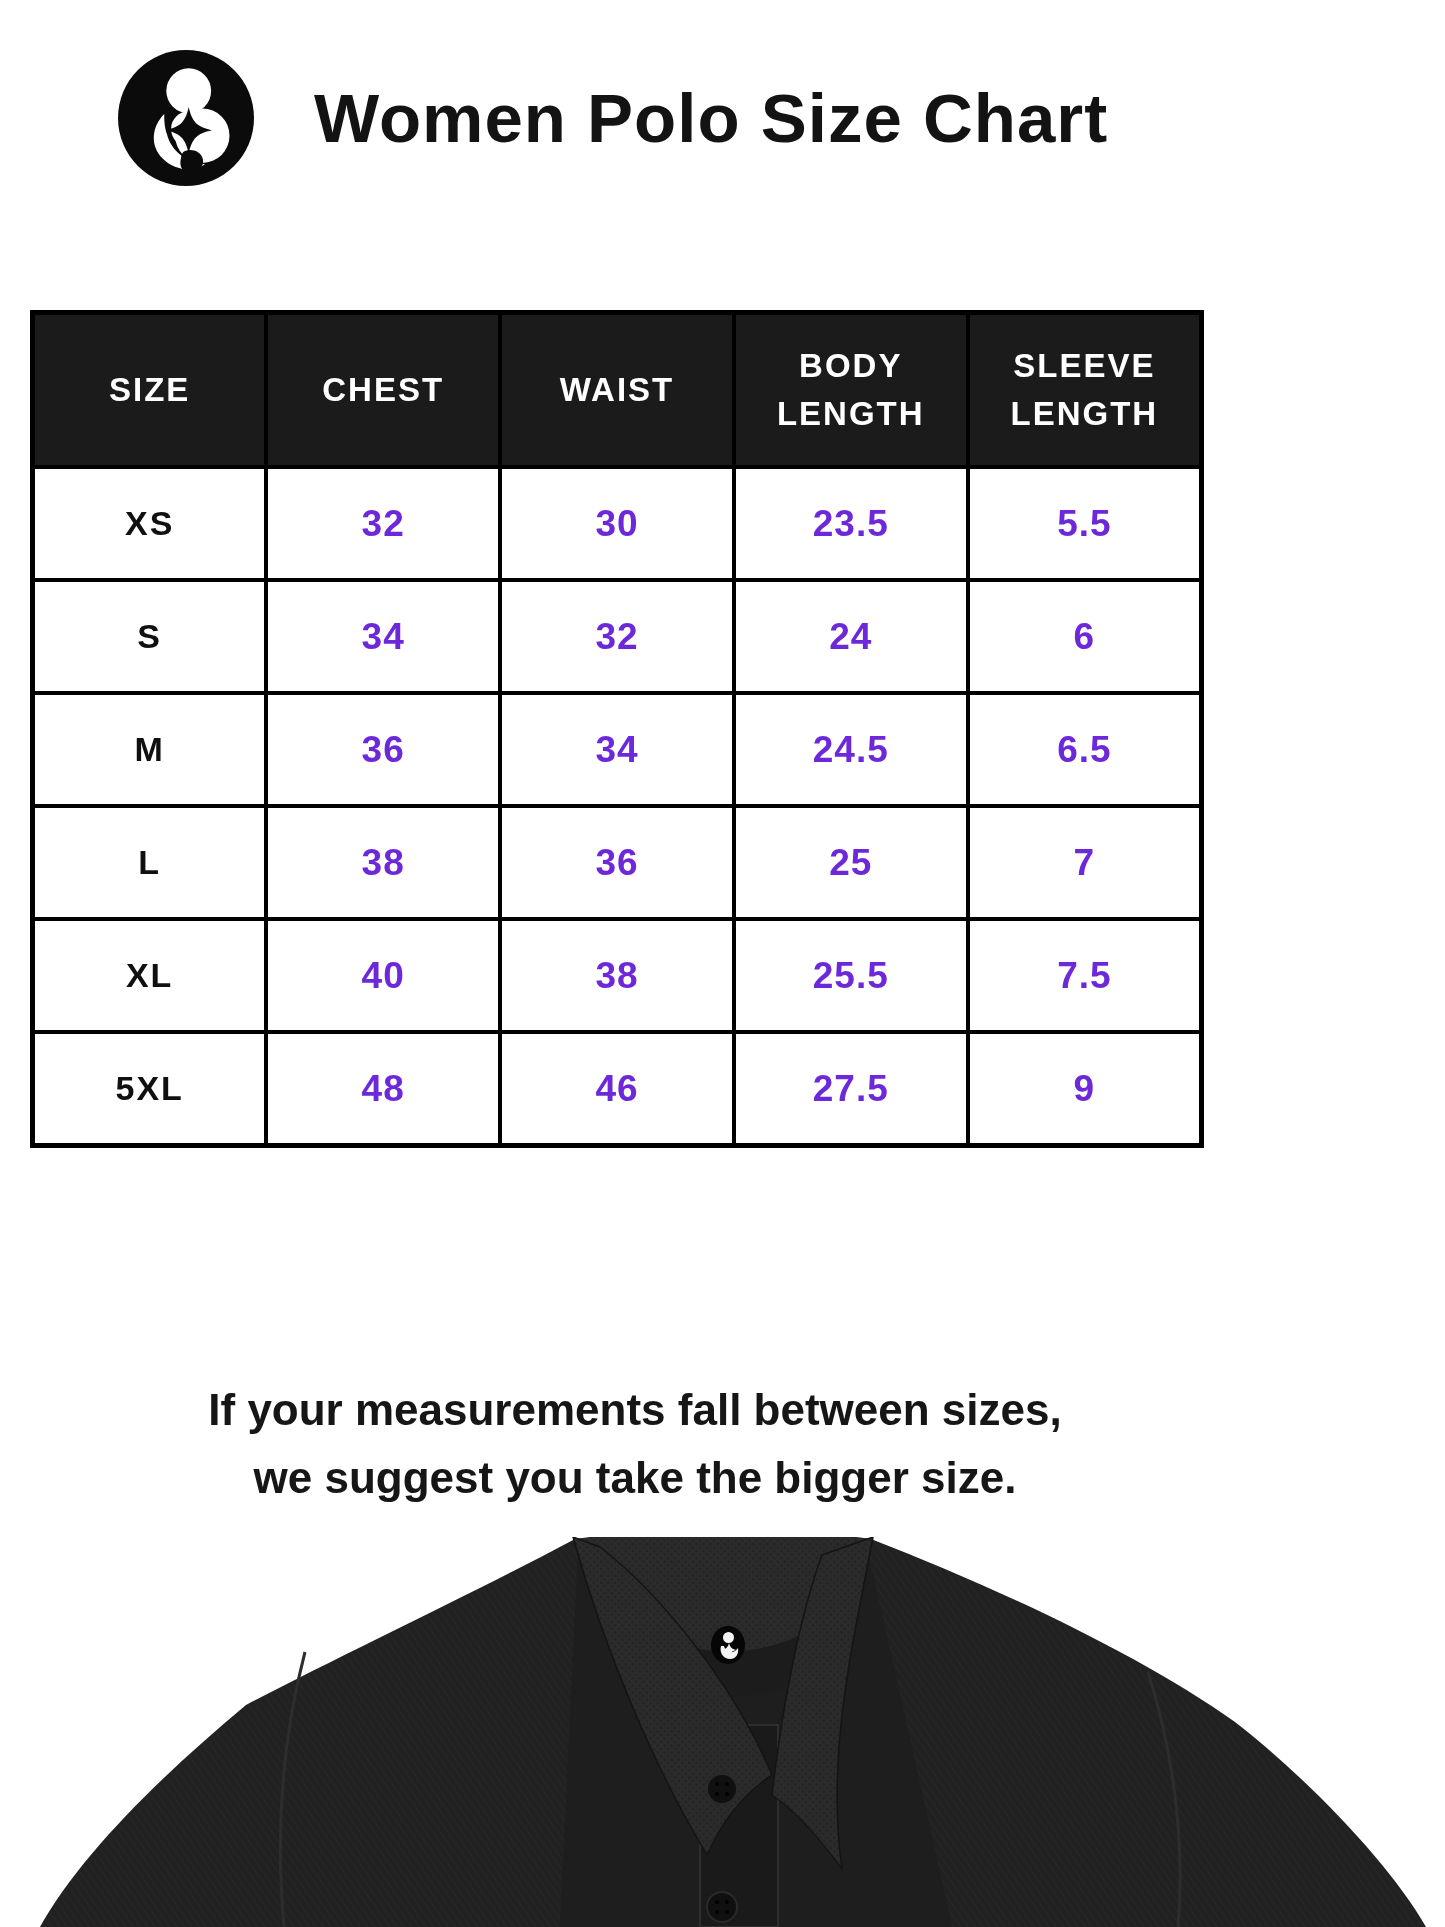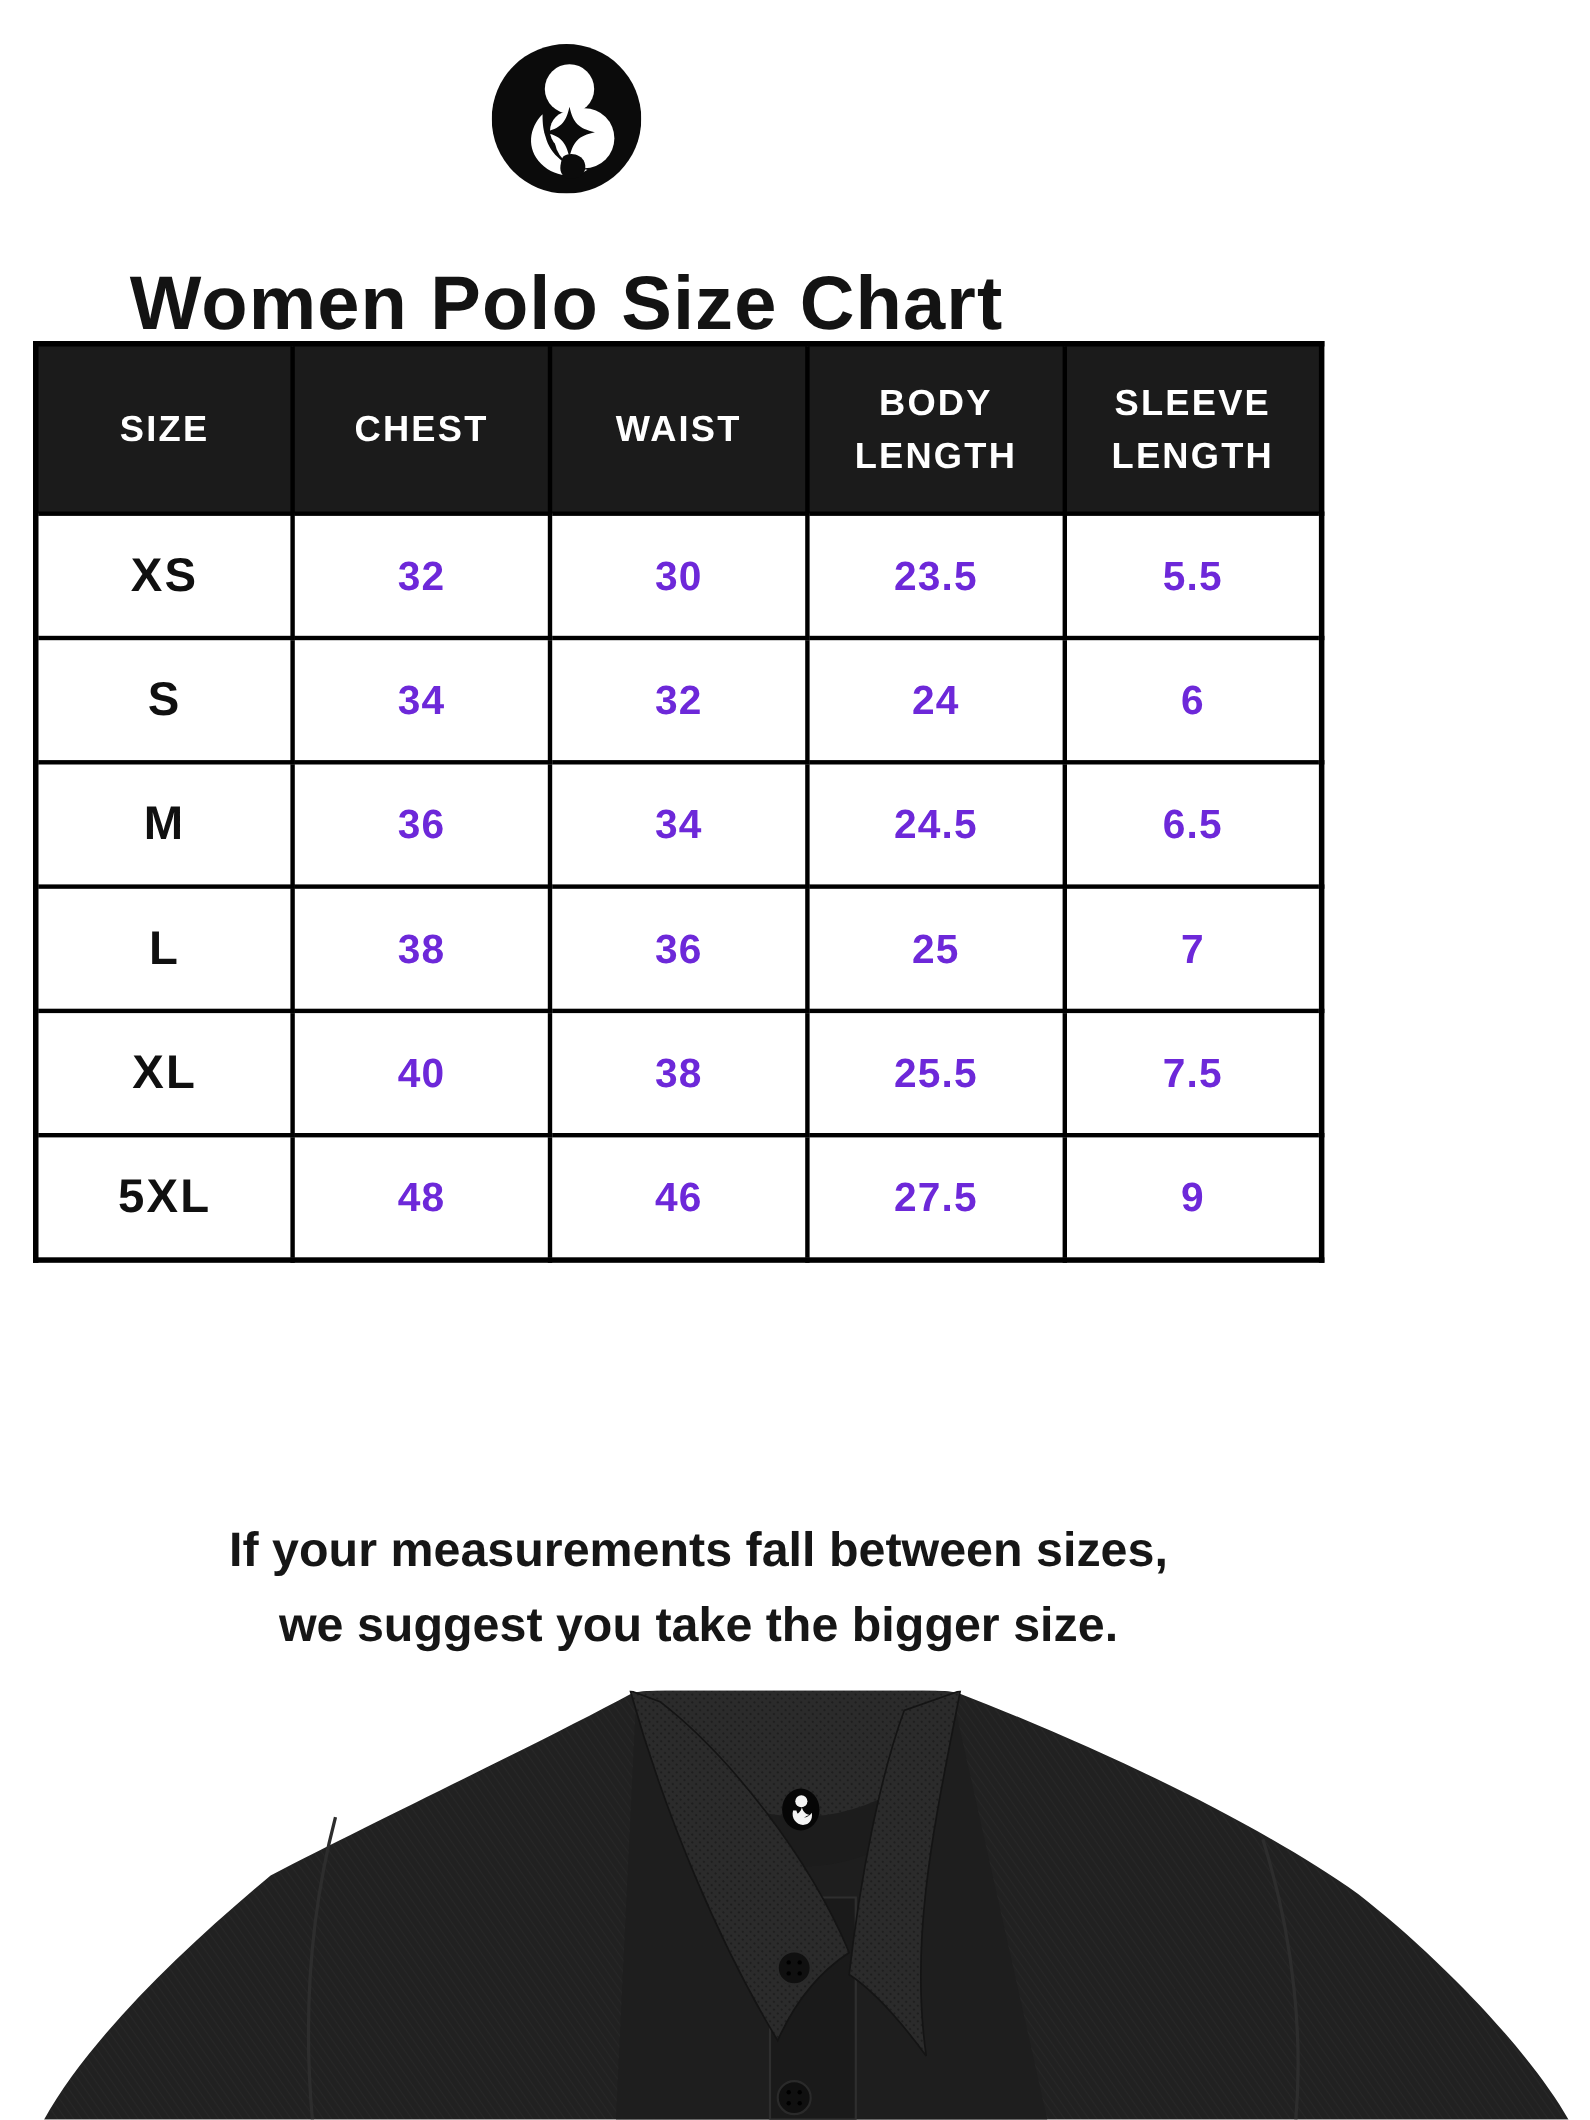--- a/index.html
+++ b/index.html
@@ -2,21 +2,21 @@
 <html><head>
 <meta charset="utf-8">
 <style>
   html,body{margin:0;padding:0;}
   body{
     width:1445px;height:1927px;position:relative;overflow:hidden;
     background:#ffffff;font-family:"Liberation Sans",sans-serif;
   }
   .header{
     position:absolute;top:40px;left:118px;height:156px;
-    display:flex;align-items:center;gap:60px;flex-direction:column;
+    display:flex;align-items:center;gap:60px;
   }
   .logo-wrap{width:136px;height:136px;flex:0 0 auto;}
   .page-title{
     font-size:69px;font-weight:800;color:#131313;letter-spacing:1px;
     white-space:nowrap;
   }
   table.size-chart{
     position:absolute;top:310px;left:30px;width:1174px;
     border-collapse:collapse;border:5px solid #000;table-layout:fixed;
   }
@@ -26,21 +26,21 @@
     border:4px solid #000;text-align:center;vertical-align:middle;
   }
   table.size-chart th span{display:inline-block;line-height:1.45;}
   table.size-chart th span.wrap{max-width:215px;}
   table.size-chart td{
     height:107px;border:4px solid #000;background:#fff;
     text-align:center;vertical-align:middle;
     font-size:37px;font-weight:700;color:#6d28d9;letter-spacing:1px;
   }
   table.size-chart td.size-col{
-    font-weight:700;font-size:43px;letter-spacing:2px;color:#101010;
+    font-weight:700;font-size:34px;letter-spacing:2px;color:#101010;
   }
   .note{
     position:absolute;top:1376px;left:0;width:1270px;
     text-align:center;font-size:44px;font-weight:700;color:#161616;
     line-height:1.55;
   }
   .polo{position:absolute;top:1537px;left:0;width:1445px;height:390px;}
 </style>
 </head>
 <body>

